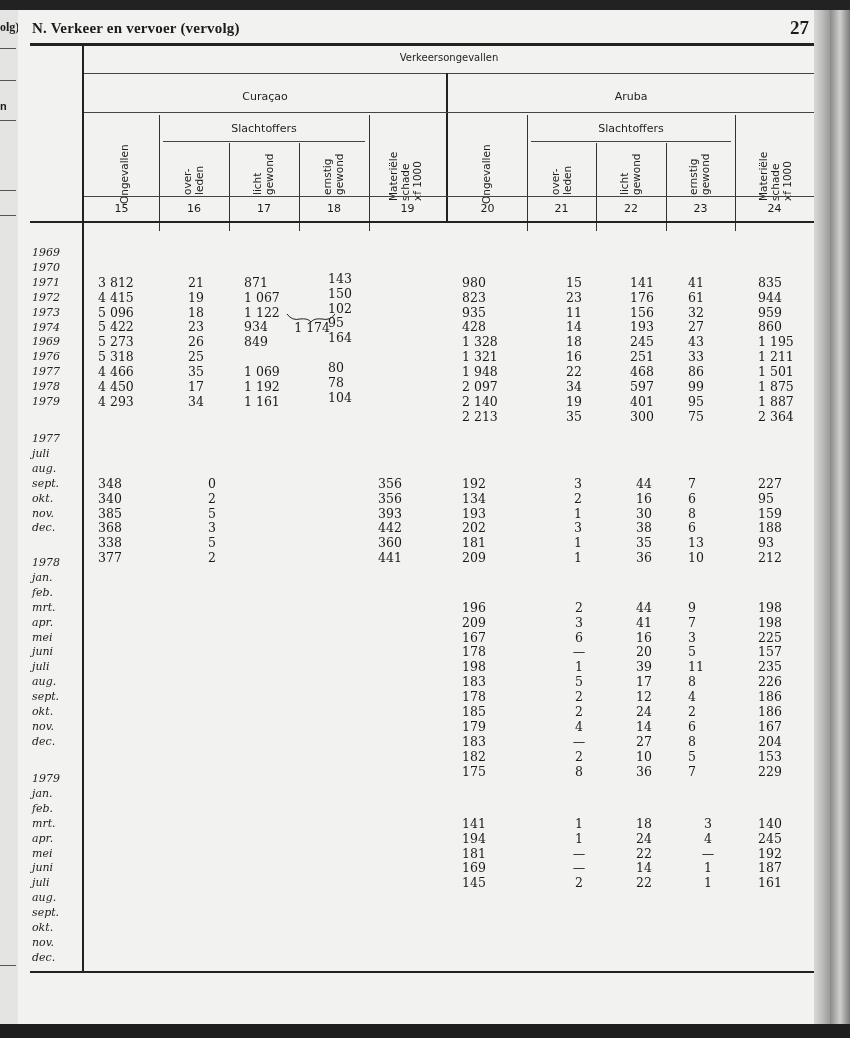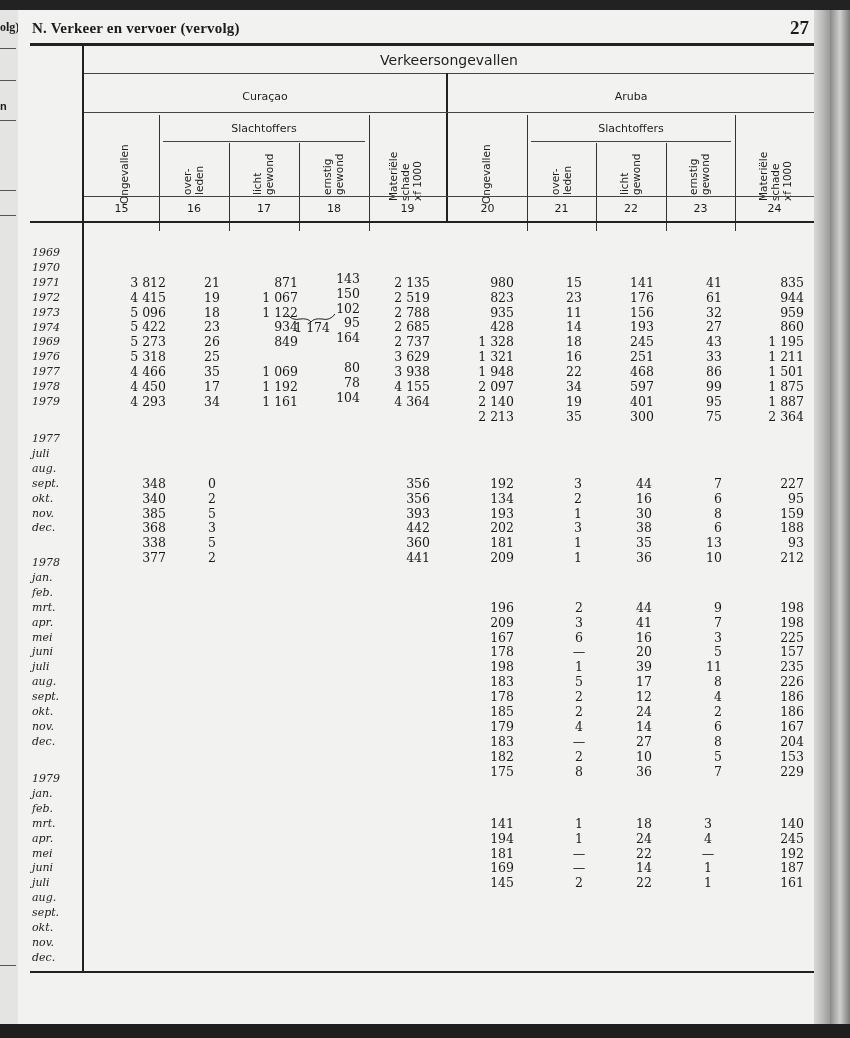--- a/index.html
+++ b/index.html
@@ -30,21 +30,21 @@
   .hdr { position:absolute; font-family:"DejaVu Sans", sans-serif; font-size:11px; text-align:center;
          white-space:nowrap; color:#1e1e1e; }
   .vert { position:absolute; font-family:"DejaVu Sans", sans-serif; font-size:10.5px; line-height:12px;
           transform:rotate(-90deg); transform-origin:center center; text-align:left;
           white-space:pre; color:#1e1e1e; }
   .colnum { position:absolute; font-family:"DejaVu Sans", sans-serif; font-size:11px; text-align:center; top:192px; }
 
   .rowlabel { position:absolute; left:14px; font-family:"DejaVu Serif", serif; font-style:italic;
               font-size:11px; line-height:14.9px; color:#222; }
   .col { position:absolute; font-family:"DejaVu Serif", serif; font-size:12.5px; line-height:14.9px;
-         text-align:right; white-space:pre; color:#1a1a1a; }
+         white-space:pre; color:#1a1a1a; }
   .col div { height:14.9px; }
 </style>
 </head>
 <body>
 
 <div class="top-edge"></div>
 
 <div class="prev-page">
   <div class="pp-text">olg)</div>
   <div class="pp-line" style="top:38px"></div>
@@ -57,21 +57,21 @@
 </div>
 
 <div class="page">
   <div class="running-head">N. Verkeer en vervoer (vervolg)</div>
   <div class="page-number">27</div>
 
   <div class="rule" style="left:12px; top:33px; width:784px; height:3px;"></div>
 
   <div class="vline" style="left:64px; top:36px; height:925px; width:2px; background:#222;"></div>
 
-  <div class="hdr" style="left:66px; top:42px; width:730px; font-size:14px;">Verkeersongevallen</div>
+  <div class="hdr" style="left:66px; top:42px; width:730px; font-size:10px;">Verkeersongevallen</div>
   <div class="hline" style="left:66px; top:63px; width:730px;"></div>
 
   <div class="vline" style="left:428px; top:63px; height:148px; width:2px; background:#222;"></div>
   <div class="hdr" style="left:430px; top:80px; width:366px;">Aruba</div>
   <div class="hdr" style="left:66px; top:80px; width:362px;">Curaçao</div>
   <div class="hline" style="left:66px; top:102px; width:730px;"></div>
 
   <div class="vline" style="left:141px; top:105px; height:116px;"></div>
   <div class="vline" style="left:211px; top:133px; height:88px;"></div>
   <div class="vline" style="left:281px; top:133px; height:88px;"></div>
@@ -149,23 +149,20 @@
     <div>143</div><div>150</div><div>102</div><div>95</div><div>164</div><div></div><div>80</div><div>78</div><div>104</div>
   </div>
 
   <div style="position:absolute; left:268px; top:298px; width:50px; height:10px;">
     <svg width="50" height="10" viewBox="0 0 50 10">
         <path d="M1 1 Q 6 8 14 6 Q 22 5 25 9 Q 28 5 36 6 Q 44 8 49 1" fill="none" stroke="#222" stroke-width="1"></path>
       </svg>
   </div>
   <div class="col" style="left:260px; width:52px; top:311px; text-align:right;">1 174</div>
 
-  <div class="col" style="left:360px; width:52px; top:236px;">
-    <div>2 135</div><div>2 519</div><div>2 788</div><div>2 685</div><div>2 737</div><div>3 629</div><div>3 938</div><div>4 155</div><div>4 364</div>
-  </div>
   <div class="col" style="left:444px; width:52px; top:236px;">
     <div>980</div><div>823</div><div>935</div><div>428</div><div>1 328</div><div>1 321</div><div>1 948</div><div>2 097</div><div>2 140</div><div>2 213</div>
   </div>
   <div class="col" style="left:548px; width:20px; top:236px; text-align:left;">
     <div>15</div><div>23</div><div>11</div><div>14</div><div>18</div><div>16</div><div>22</div><div>34</div><div>19</div><div>35</div>
   </div>
   <div class="col" style="left:612px; width:30px; top:236px; text-align:left;">
     <div>141</div><div>176</div><div>156</div><div>193</div><div>245</div><div>251</div><div>468</div><div>597</div><div>401</div><div>300</div>
   </div>
   <div class="col" style="left:670px; width:34px; top:236px;">

